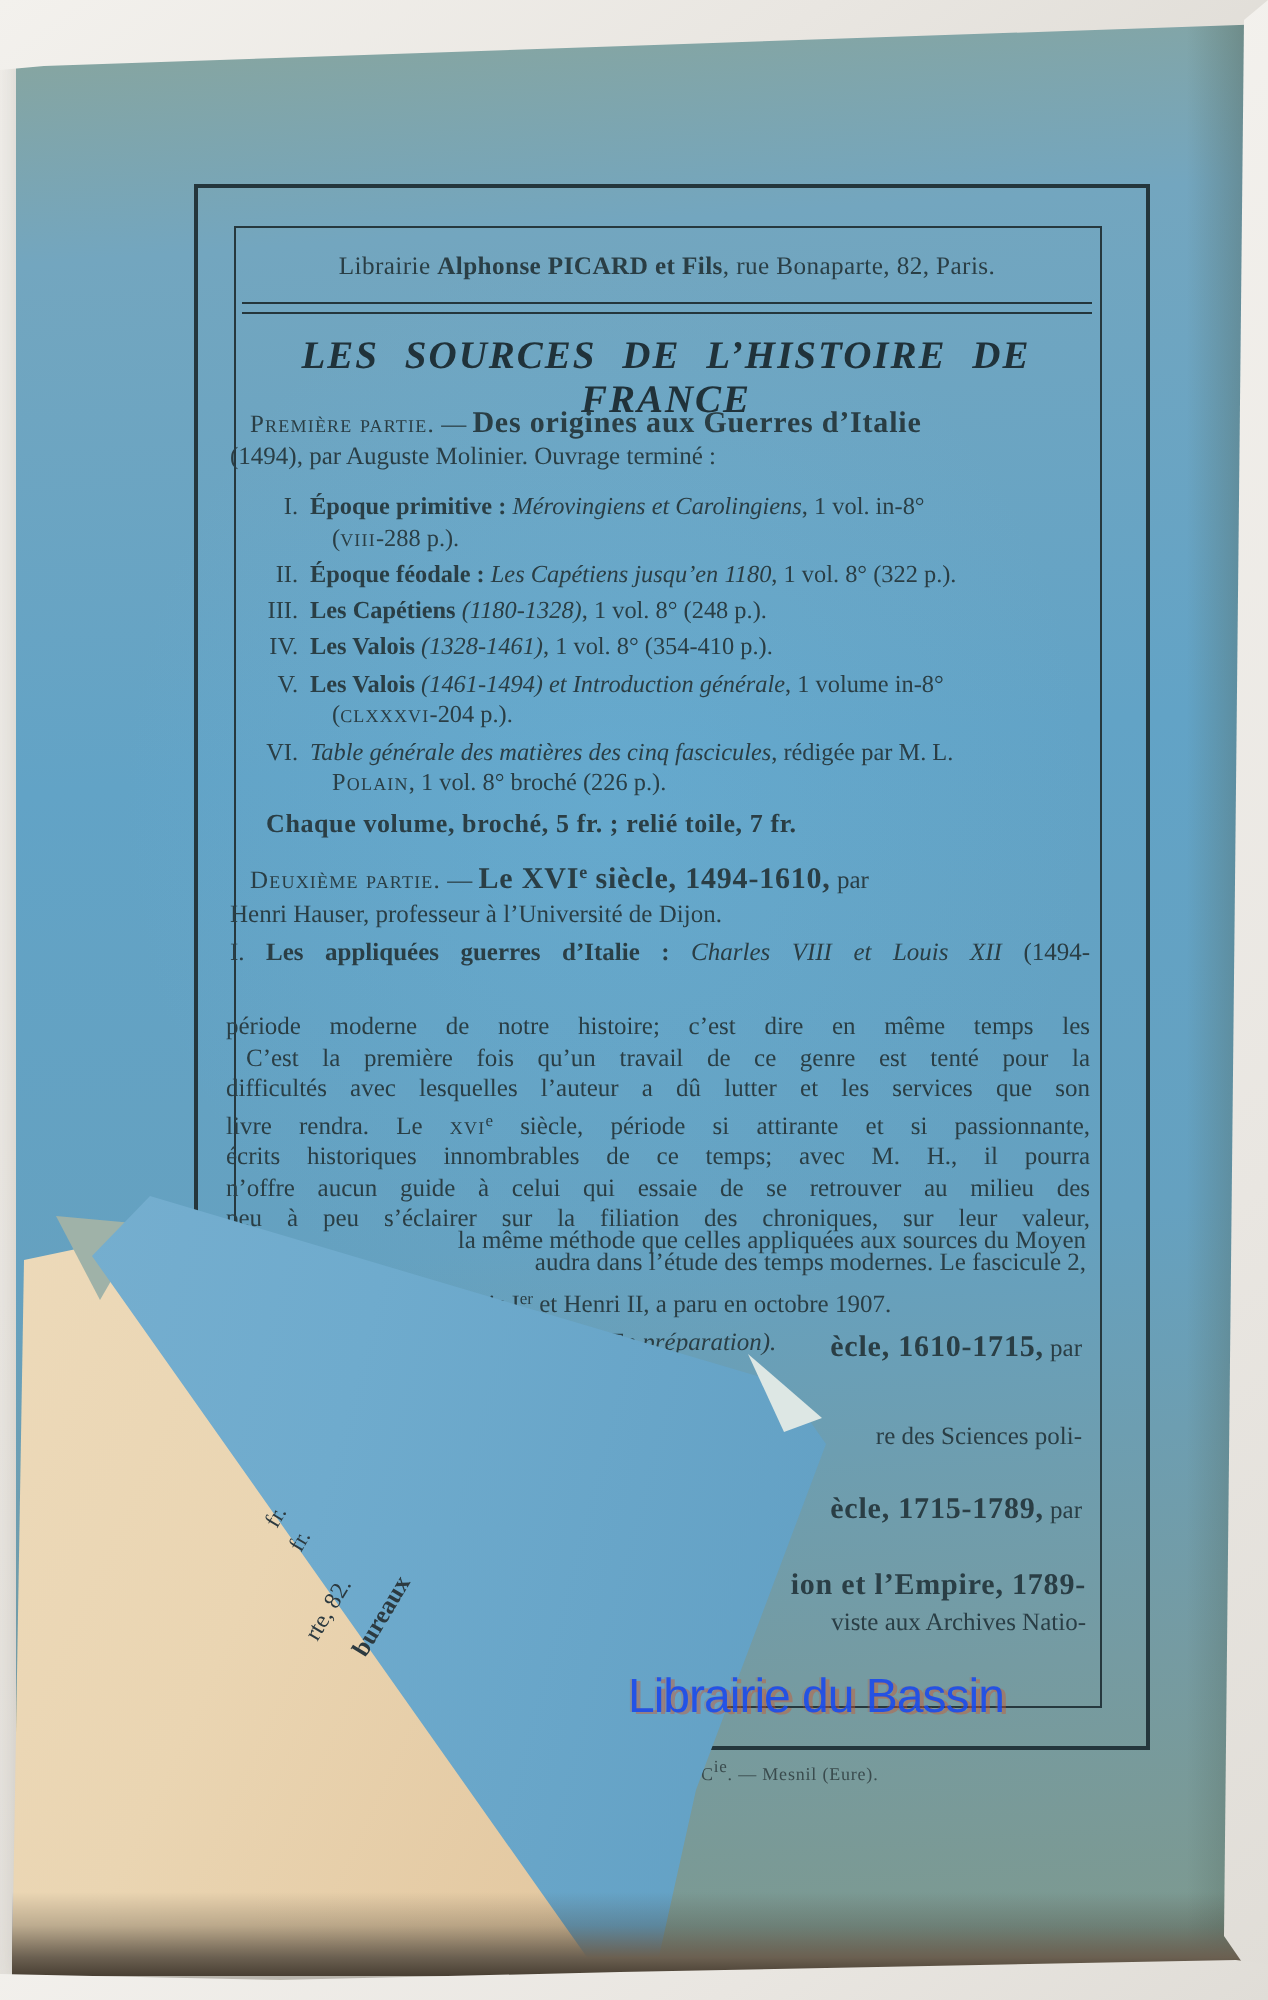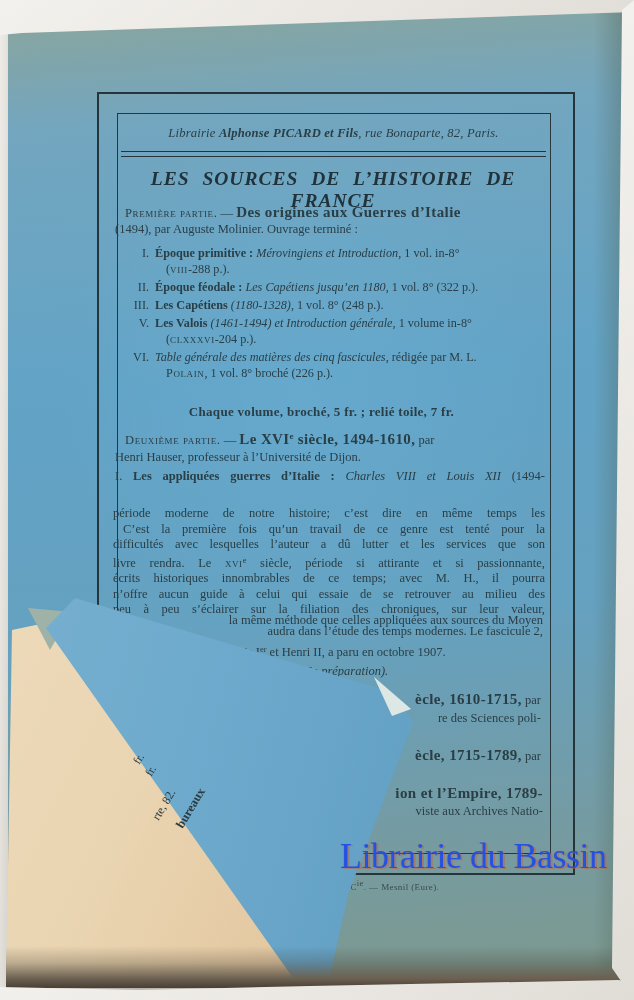--- a/index.html
+++ b/index.html
@@ -16,42 +16,42 @@
     box-shadow:6px 8px 18px rgba(95,88,75,.45);}
   .spine{position:absolute;left:8px;top:10px;width:14px;height:976px;
     background:
       repeating-linear-gradient(to bottom, rgba(96,64,30,.28) 0 2px, rgba(0,0,0,0) 2px 9px),
       linear-gradient(to right,#a9severe 0,#b98f5e 0,#d0aa79 45%,#a87f4f 100%);}
   .frame-outer{position:absolute;left:97px;top:92px;width:474px;height:779px;
     border:2.6px solid #24363c;}
   .frame-inner{position:absolute;left:117px;top:113px;width:432px;height:739px;
     border:1.6px solid #26383e;}
   
-  .pub{left:117px;top:126px;width:433px;text-align:center;font-size:12.6px;letter-spacing:.2px;font-style:italic;}
+  .pub{left:117px;top:126px;width:433px;text-align:center;font-size:12.6px;letter-spacing:.2px;}
   .rule2{left:121px;top:151px;width:425px;height:4px;border-top:1.3px solid #24363c;border-bottom:1.3px solid #24363c;}
   .title{left:113px;top:168px;width:440px;text-align:center;font-size:19.5px;font-weight:bold;
     letter-spacing:1px;word-spacing:7px;color:#20323a;font-style:italic;}
   .blk{font-size:12.5px;line-height:15.8px;}
   .b-prem{left:115px;top:205px;width:430px;}
   .indent1{text-indent:10px;}
   .vols{left:115px;top:246px;width:436px;font-size:12.2px;}
   .vol{position:relative;padding-left:40px;line-height:15.8px;margin-bottom:2.4px;white-space:nowrap;}
   .vol .num{position:absolute;left:0;top:0;width:34px;text-align:right;}
   .vol .cont{padding-left:11px;}
-  .price{left:105px;top:404px;width:433px;text-align:center;font-size:13px;font-weight:bold;letter-spacing:.3px;}
+  .price{left:133px;top:404px;width:433px;text-align:left;font-size:13px;font-weight:bold;letter-spacing:.3px;}
   .b-deux{left:115px;top:427px;width:432px;}
   .b-deux .l1{line-height:19px;}
   .b-wars{left:115px;top:469px;width:430px;line-height:15.8px;}
   .just{text-align:justify;text-align-last:justify;}
   .para{left:113px;top:506px;width:432px;font-size:12.5px;}
   .para .pl{line-height:15.5px;text-align:justify;text-align-last:justify;}
   .frag{position:absolute;white-space:nowrap;font-size:12.5px;}
   .fr-a{right:91px;top:613px;} .fr-b{right:91px;top:596px;margin-top:28px;}
   .fr-c{left:238px;top:644px;} .fr-d{left:300px;top:664px;font-style:italic;}
-  .fr-e{right:93px;top:691px;} .fr-f{right:93px;top:711px;}
+  .fr-e{right:93px;top:666px;} .fr-f{right:93px;top:711px;}
   .fr-g{right:93px;top:747px;} .fr-h{left:358px;top:767px;font-style:italic;}
   .fr-i{right:91px;top:785px;} .fr-j{right:91px;top:804px;}
   .imprint{left:340px;top:878px;font-size:9px;letter-spacing:.4px;color:#3a4b4d;}
   
   .s-n{} .s-b{font-weight:bold;} .s-i{font-style:italic;}
   .s-sc{font-variant:small-caps;letter-spacing:.6px;}
   .s-sup{font-size:8.5px;vertical-align:4px;}
   .s-bl{font-weight:bold;font-size:15px;letter-spacing:.4px;margin-top:16px;}
   .s-blsup{font-weight:bold;font-size:9px;vertical-align:5px;}
   
@@ -72,21 +72,21 @@
   .rt1{left:141px;top:754px;} .rt2{left:153px;top:766px;}
   .rt3{left:162px;top:808px;font-size:12px;} .rt4{left:186px;top:816px;font-size:12.5px;font-weight:bold;}
   
   .bottomshade{left:6px;top:946px;width:618px;height:42px;
     background:linear-gradient(to bottom,rgba(60,55,45,0) 0%,rgba(70,62,50,.28) 40%,#6b6051 78%,#493f33 100%);}
   .wedge{background:linear-gradient(145deg,#f3f1ed 0%,#e9e6e1 60%,#e0ddd7 100%);}
   .w-top{left:0;top:0;width:634px;height:40px;clip-path:polygon(0 0,634px 0,634px 12px,22px 33px,0 35px);}
   .w-right{left:600px;top:0;width:34px;height:1000px;clip-path:polygon(34px 0,22px 10px,12px 968px,34px 1000px);}
   .w-bottom{left:0;top:960px;width:634px;height:40px;clip-path:polygon(0 40px,0 27px,140px 30px,310px 26px,618px 20px,634px 22px,634px 40px);}
   
-  .wm{left:340px;top:835px;font-family:Liberation Serif, serif;font-size:36px;
+  .wm{left:314px;top:835px;font-family:Liberation Sans, sans-serif;font-size:24px;
     letter-spacing:-.5px;color:rgba(27,77,235,.92);
     text-shadow:2px 1px 0 rgba(205,88,48,.45),-1px 0 0 rgba(205,88,48,.25);}
 </style>
 </head>
 <body>
 
 <div class="photo">
 
   <div class="book"></div>
   <div class="spine abs"></div>
@@ -98,30 +98,34 @@
   <div class="abs title">LES SOURCES DE L’HISTOIRE DE FRANCE</div>
 
   <div class="abs blk b-prem">
     <div class="indent1"><span class="s-sc">Première partie.</span><span class="s-n"> — </span><span class="s-bl">Des origines aux Guerres d’Italie</span></div>
     <div><span class="s-n">(1494), par Auguste Molinier. Ouvrage terminé :</span></div>
   </div>
 
   <div class="abs vols">
     <div class="vol">
       <span class="num">I.</span>
-      <div><span class="s-b">Époque primitive : </span><span class="s-i">Mérovingiens et Introduction</span><span class="s-n">, 1 vol. in-8°</span></div>
+      <div><span class="s-b">Époque primitive : </span><span class="s-i">Mérovingiens et Carolingiens</span><span class="s-n">, 1 vol. in-8°</span></div>
       <div class="cont"><span class="s-n">(</span><span class="s-sc">viii</span><span class="s-n">-288 p.).</span></div>
     </div>
     <div class="vol">
       <span class="num">II.</span>
       <div><span class="s-b">Époque féodale : </span><span class="s-i">Les Capétiens jusqu’en 1180</span><span class="s-n">, 1 vol. 8° (322 p.).</span></div>
     </div>
     <div class="vol">
       <span class="num">III.</span>
       <div><span class="s-b">Les Capétiens </span><span class="s-i">(1180-1328)</span><span class="s-n">, 1 vol. 8° (248 p.).</span></div>
+    </div>
+    <div class="vol">
+      <span class="num">IV.</span>
+      <div><span class="s-b">Les Valois </span><span class="s-i">(1328-1461)</span><span class="s-n">, 1 vol. 8° (354-410 p.).</span></div>
     </div>
     <div class="vol">
       <span class="num">V.</span>
       <div><span class="s-b">Les Valois </span><span class="s-i">(1461-1494) et Introduction générale</span><span class="s-n">, 1 volume in-8°</span></div>
       <div class="cont"><span class="s-n">(</span><span class="s-sc">clxxxvi</span><span class="s-n">-204 p.).</span></div>
     </div>
     <div class="vol">
       <span class="num">VI.</span>
       <div><span class="s-i">Table générale des matières des cinq fascicules</span><span class="s-n">, rédigée par M. L.</span></div>
       <div class="cont"><span class="s-sc">Polain</span><span class="s-n">, 1 vol. 8° broché (226 p.).</span></div>

